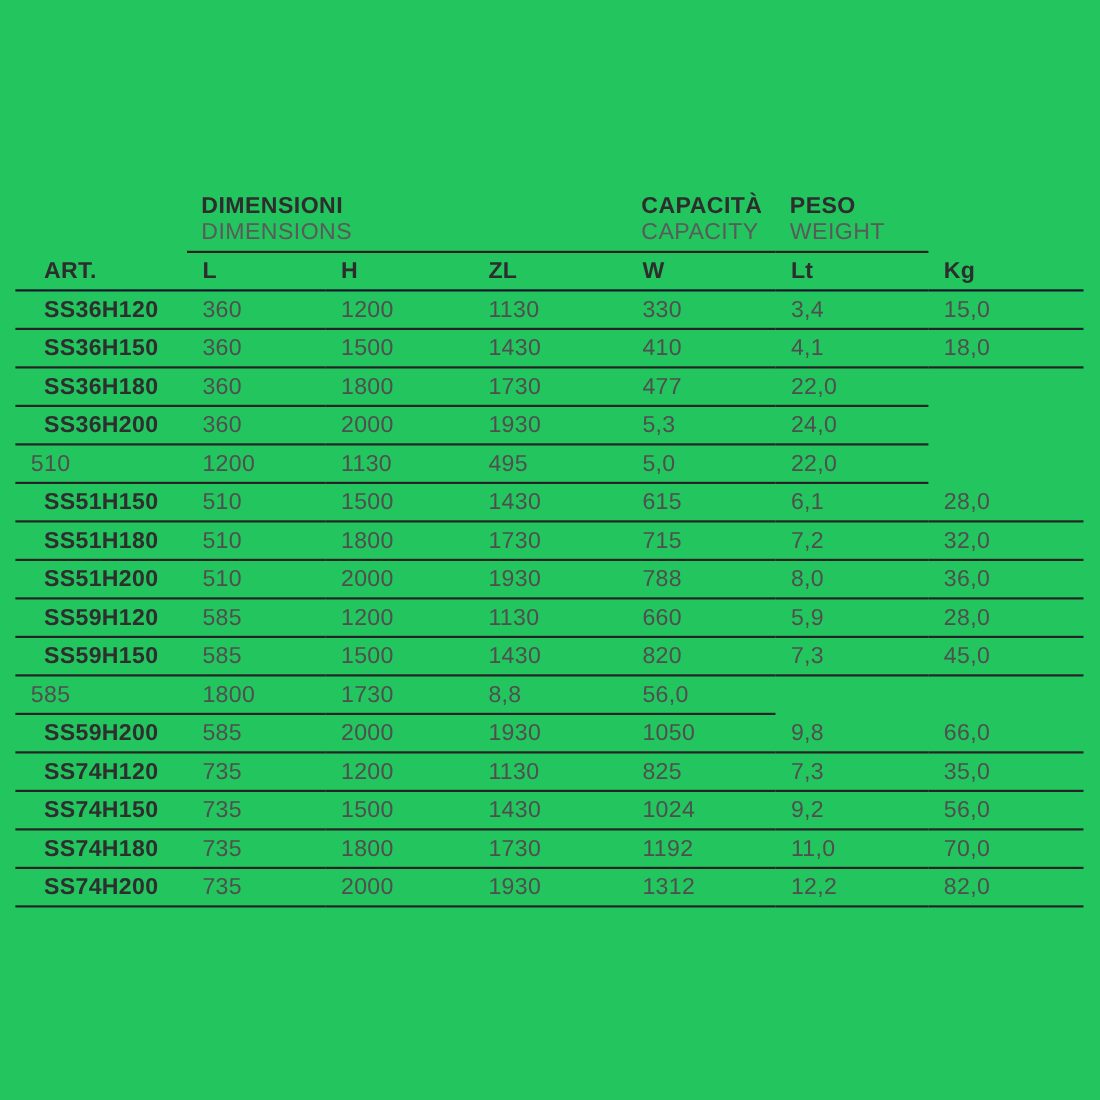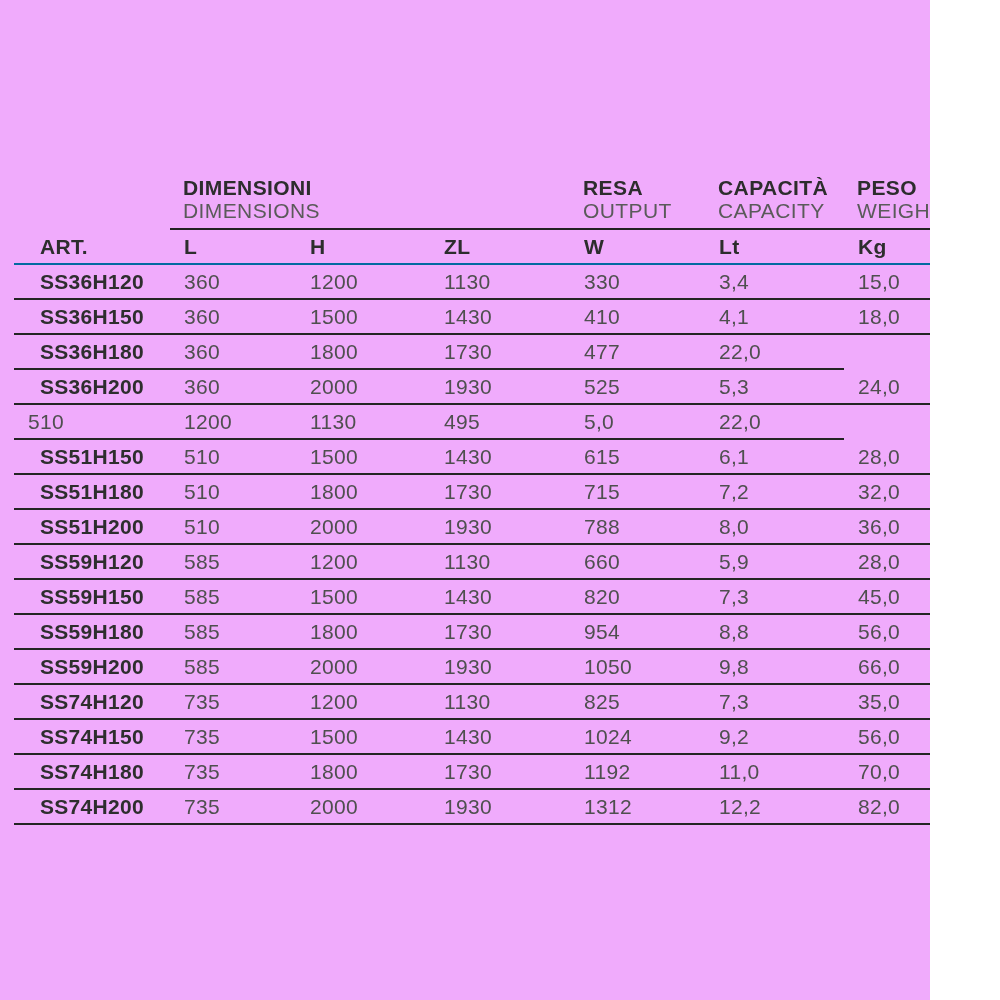--- a/index.html
+++ b/index.html
@@ -2,23 +2,23 @@
 <html><head>
 <meta charset="utf-8">
 <style>
   * { box-sizing: border-box; }
   html, body {
     margin: 0; padding: 0;
     background: #ffffff;
   }
   .page {
     position: relative;
-    width: 930px;
+    width: 1000px;
     height: 1000px;
-    background: #f0abfc;
+    background: #22c55e;
     font-family: "Liberation Sans", sans-serif;
     overflow: hidden;
   }
   .spec-table {
     position: absolute;
     left: 14px;
     top: 176px;
     width: 971px;
   }
   
@@ -54,21 +54,21 @@
     color: #5a5a5a;
     line-height: 23px;
     white-space: nowrap;
   }
   
   .sub-cell {
     height: 35px;
     display: flex;
     align-items: center;
     padding-left: 14px;
-    border-bottom: 2px solid #0369a1;
+    border-bottom: 2px solid #0f172a;
     font-size: 21px;
     font-weight: 700;
     letter-spacing: 0.3px;
     color: #2d2d2d;
   }
   .sub-cell.art-col { padding-left: 26px; }
   
   .cell {
     height: 35px;
     display: flex;
@@ -91,24 +91,20 @@
 <body>
 
 <div class="page">
   <div class="spec-table">
 
     <div class="group-row">
       <div class="group-cell empty"></div>
       <div class="group-cell">
         <div class="g-title">DIMENSIONI</div>
         <div class="g-sub">DIMENSIONS</div>
-      </div>
-      <div class="group-cell">
-        <div class="g-title">RESA</div>
-        <div class="g-sub">OUTPUT</div>
       </div>
       <div class="group-cell">
         <div class="g-title">CAPACITÀ</div>
         <div class="g-sub">CAPACITY</div>
       </div>
       <div class="group-cell">
         <div class="g-title">PESO</div>
         <div class="g-sub">WEIGHT</div>
       </div>
     </div>
@@ -148,21 +144,20 @@
           <div class="cell">1800</div>
           <div class="cell">1730</div>
           <div class="cell">477</div>
           <div class="cell">22,0</div>
         </div>
         <div class="grid-row">
           <div class="cell art-col">SS36H200</div>
           <div class="cell">360</div>
           <div class="cell">2000</div>
           <div class="cell">1930</div>
-          <div class="cell">525</div>
           <div class="cell">5,3</div>
           <div class="cell">24,0</div>
         </div>
         <div class="grid-row">
           <div class="cell">510</div>
           <div class="cell">1200</div>
           <div class="cell">1130</div>
           <div class="cell">495</div>
           <div class="cell">5,0</div>
           <div class="cell">22,0</div>
@@ -206,25 +201,23 @@
         <div class="grid-row">
           <div class="cell art-col">SS59H150</div>
           <div class="cell">585</div>
           <div class="cell">1500</div>
           <div class="cell">1430</div>
           <div class="cell">820</div>
           <div class="cell">7,3</div>
           <div class="cell">45,0</div>
         </div>
         <div class="grid-row">
-          <div class="cell art-col">SS59H180</div>
-          <div class="cell">585</div>
-          <div class="cell">1800</div>
-          <div class="cell">1730</div>
-          <div class="cell">954</div>
+          <div class="cell">585</div>
+          <div class="cell">1800</div>
+          <div class="cell">1730</div>
           <div class="cell">8,8</div>
           <div class="cell">56,0</div>
         </div>
         <div class="grid-row">
           <div class="cell art-col">SS59H200</div>
           <div class="cell">585</div>
           <div class="cell">2000</div>
           <div class="cell">1930</div>
           <div class="cell">1050</div>
           <div class="cell">9,8</div>

